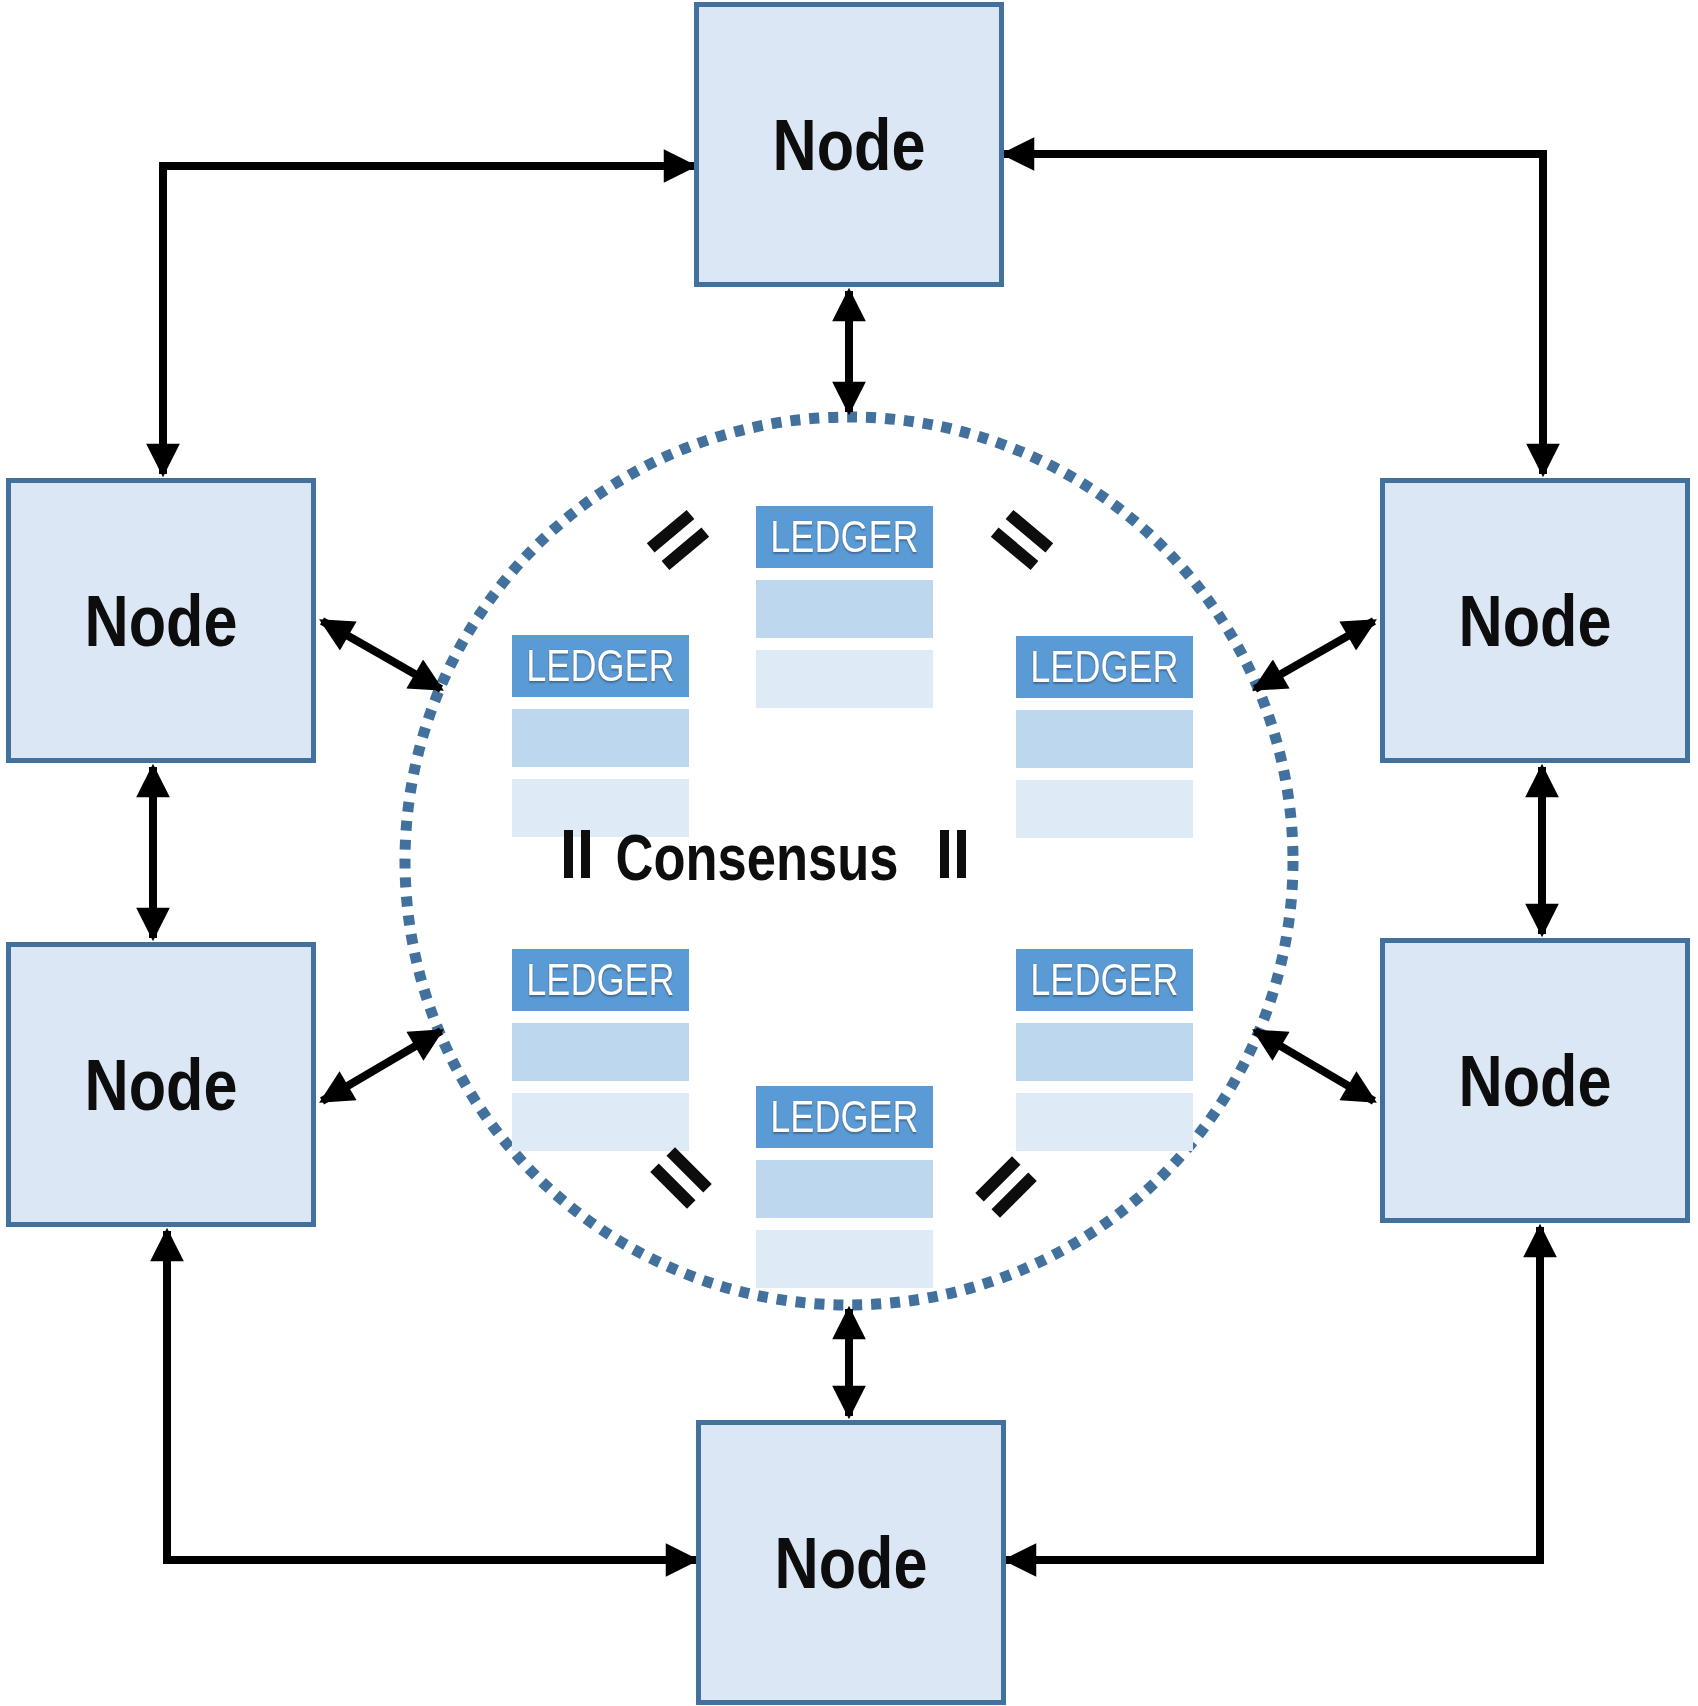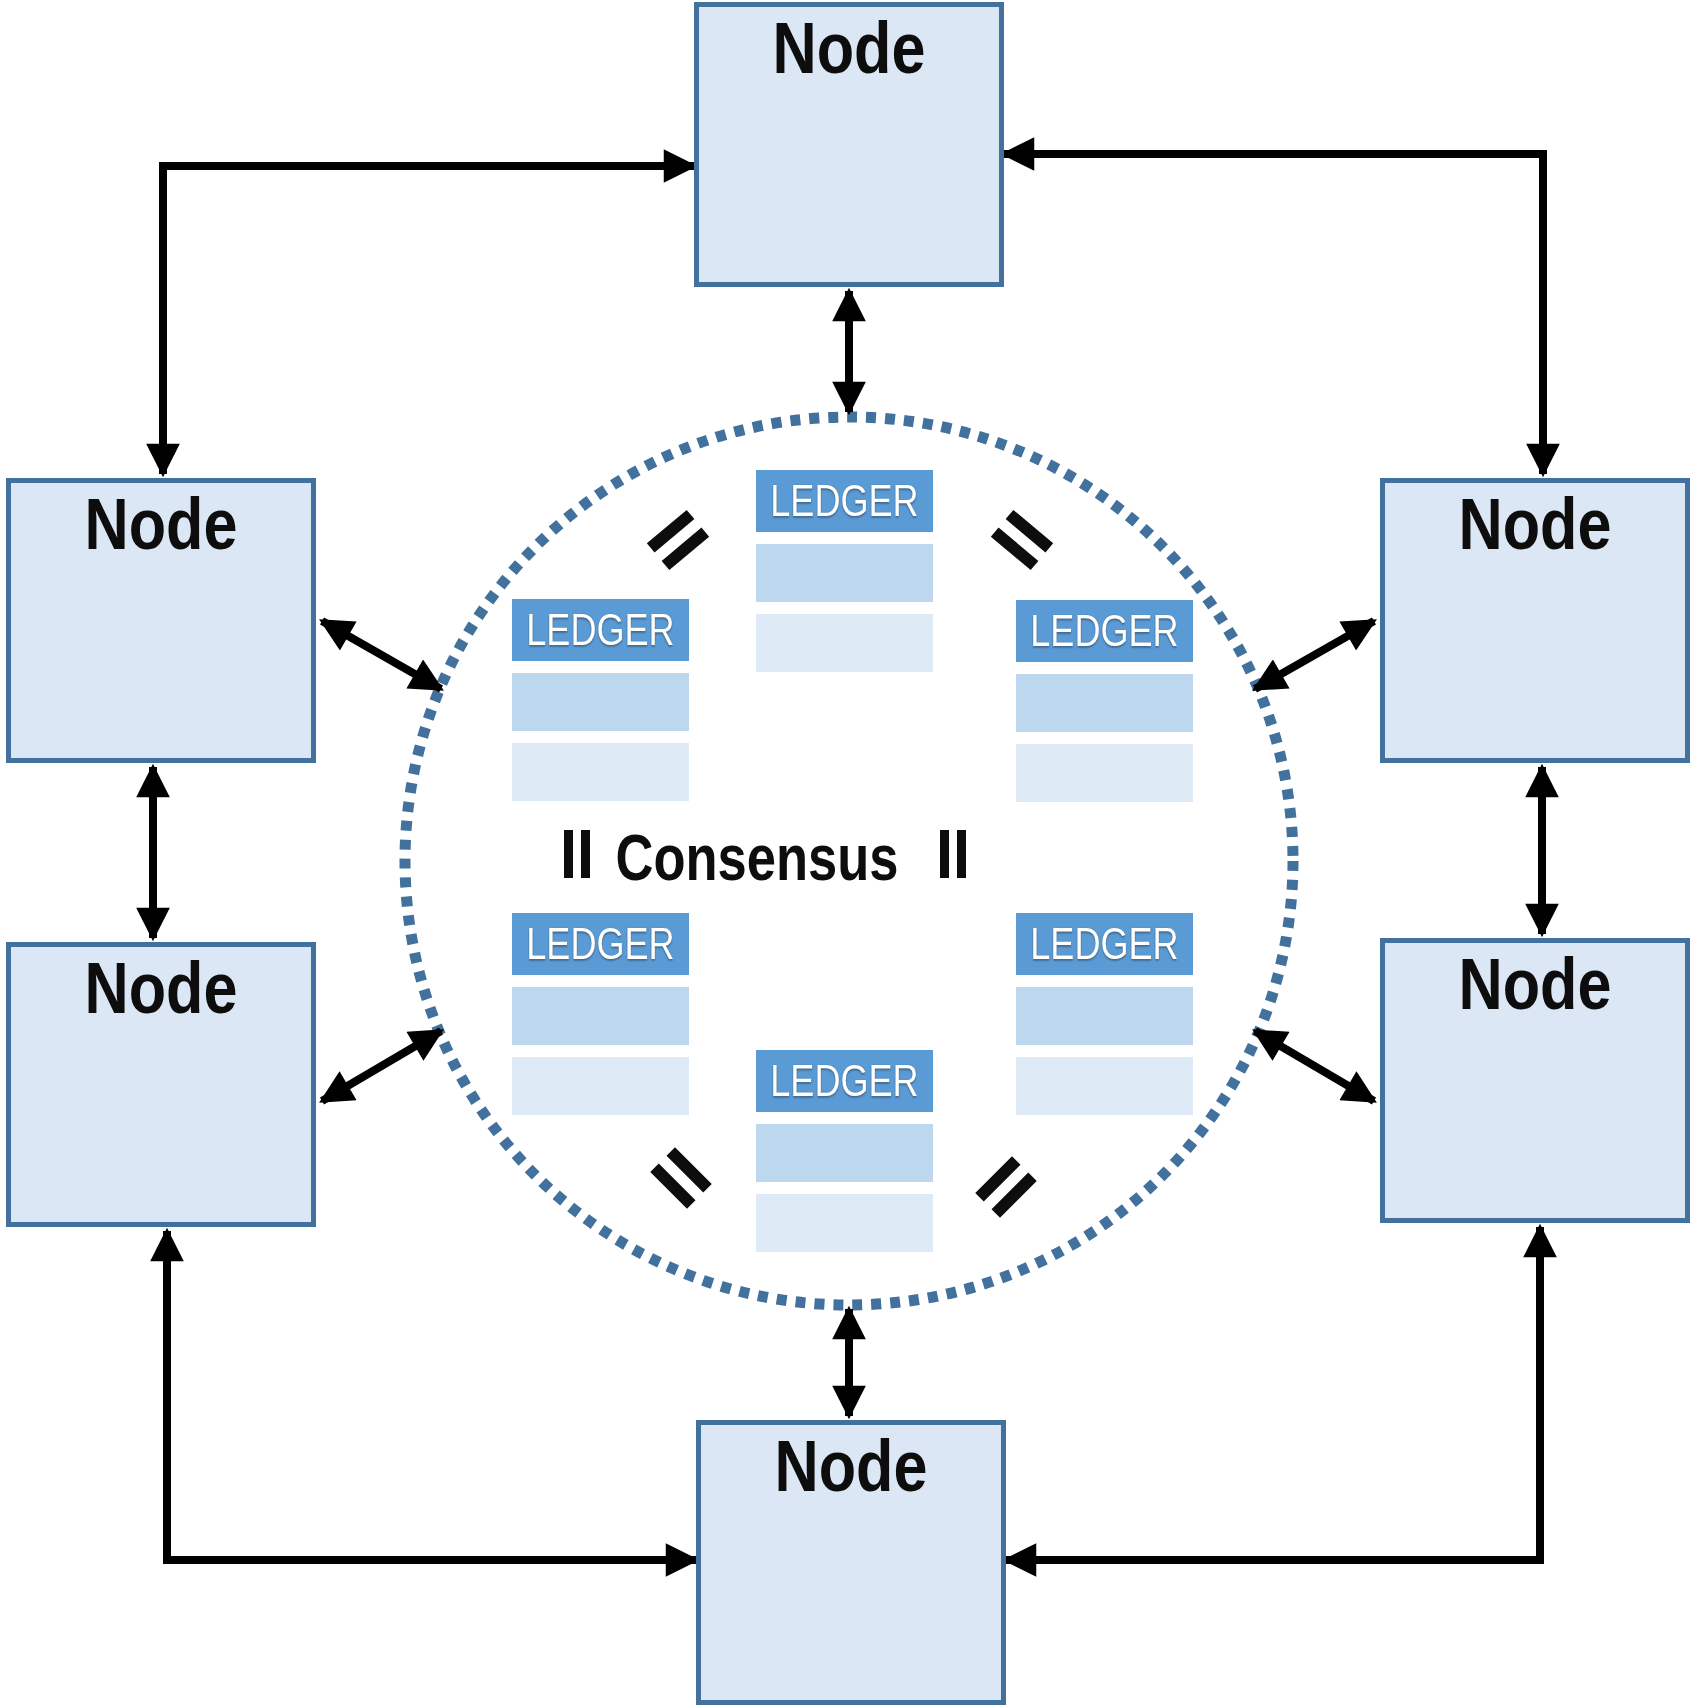--- a/index.html
+++ b/index.html
@@ -11,35 +11,35 @@
   #wires{position:absolute;left:0;top:0;z-index:1;}
   .arrow-line{stroke:var(--arrow,#000);stroke-width:8;fill:none;}
   .arrowhead{fill:var(--arrow,#000);}
   .dotted-circle{stroke:var(--circle-dots,#41719c);stroke-width:11;fill:none;}
 
   
   .node{
     position:absolute;width:310px;height:285px;box-sizing:border-box;
     background:var(--node-fill,#dce7f5);
     border:5px solid var(--node-border,#41719c);
-    display:flex;align-items:flex-start;justify-content:center;z-index:2;
+    display:flex;align-items:center;justify-content:center;z-index:2;
   }
   .node .lbl{
     font-size:72px;font-weight:bold;color:var(--text,#0d0d0d);
     transform:scaleX(.85);white-space:nowrap;
   }
   .node-top{left:694px;top:2px;}
   .node-upper-left{left:6px;top:478px;}
   .node-upper-right{left:1380px;top:478px;}
   .node-lower-left{left:6px;top:942px;}
   .node-lower-right{left:1380px;top:938px;}
   .node-bottom{left:696px;top:1420px;}
 
   
-  .ledger{position:absolute;width:177px;z-index:2;}
+  .ledger{position:absolute;width:177px;z-index:2;margin-top:36px;}
   .ledger .hdr{
     height:62px;background:var(--ledger-header,#5b9bd5);
     display:flex;align-items:center;justify-content:center;margin-bottom:12px;
   }
   .ledger .hdr span{
     color:var(--ledger-text,#fff);font-size:44px;letter-spacing:0px;
     transform:scaleX(.82);white-space:nowrap;
     text-shadow:0 0 1px rgba(0,0,0,.45),0 2px 2px rgba(0,0,0,.28);
   }
   .ledger .r1{height:58px;background:var(--ledger-row1,#bdd7ee);margin-bottom:12px;}

